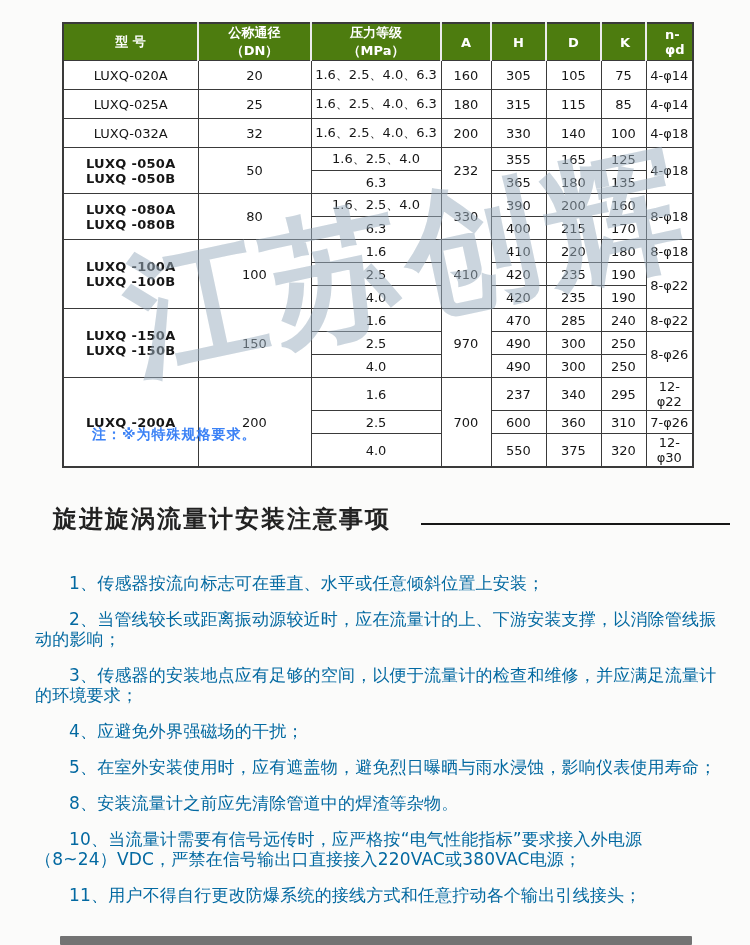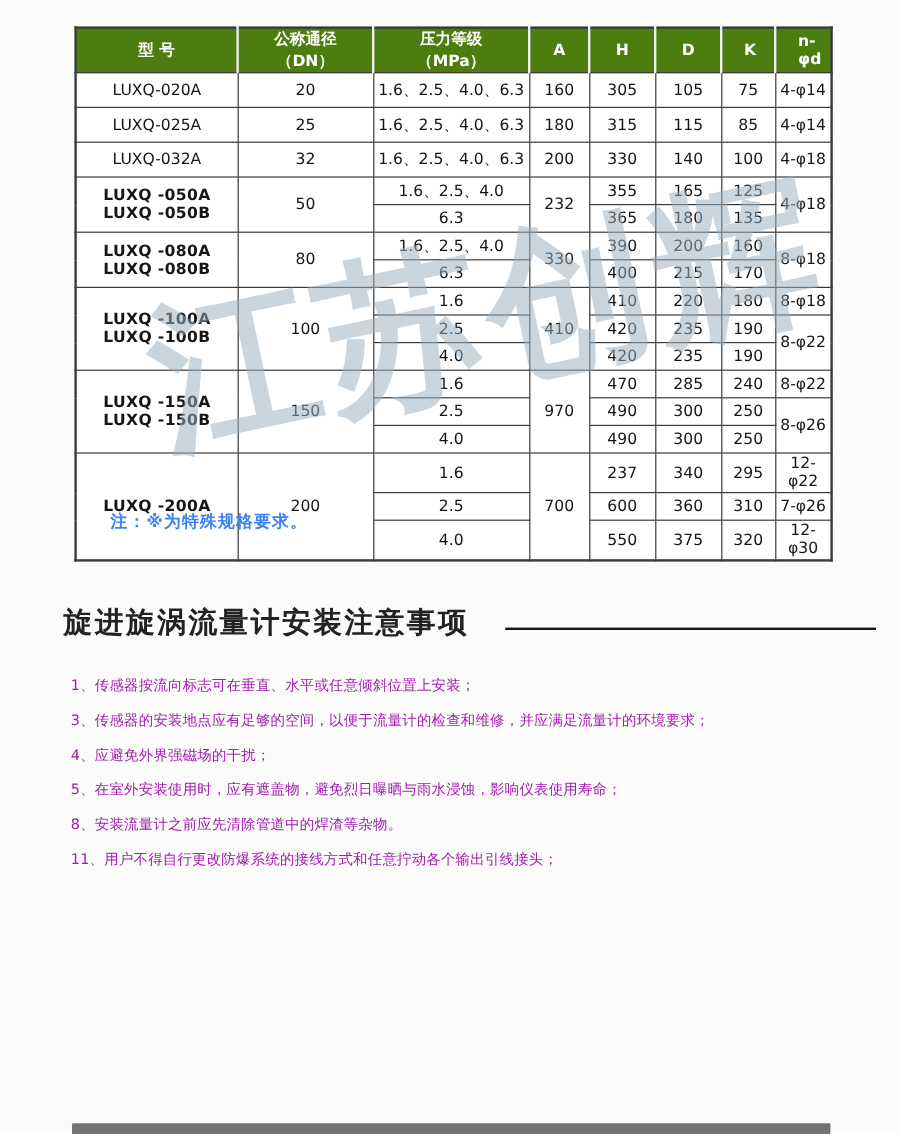--- a/index.html
+++ b/index.html
@@ -66,23 +66,23 @@
   .title-rule {
     position:absolute; left:421px; top:523px;
     width:309px; height:2px; background:#161616;
   }
 
   
   .notes-list {
     position:absolute; left:35px; top:557px; width:682px;
   }
   .notes-list p {
-    margin:4px 0 9px 0;
-    font-size:12px; line-height:20px;
-    color:#a21caf; font-weight:500;
+    margin:16px 0 9px 0;
+    font-size:17px; line-height:20px;
+    color:#0369a1; font-weight:500;
     text-indent:2em;
     letter-spacing:0.2px;
   }
 
   
   .bottom-bar {
     position:absolute; left:60px; bottom:0;
     width:632px; height:9px;
     background:#5a5a5a; opacity:0.85;
     border-radius:1px;
@@ -256,20 +256,22 @@
 
 <div class="watermark">江苏创辉</div>
 
 <div class="table-note">注：※为特殊规格要求。</div>
 
 <div class="section-title">旋进旋涡流量计安装注意事项</div>
 <div class="title-rule"></div>
 
 <div class="notes-list">
     <p>1、传感器按流向标志可在垂直、水平或任意倾斜位置上安装；</p>
+    <p>2、当管线较长或距离振动源较近时，应在流量计的上、下游安装支撑，以消除管线振动的影响；</p>
     <p>3、传感器的安装地点应有足够的空间，以便于流量计的检查和维修，并应满足流量计的环境要求；</p>
     <p>4、应避免外界强磁场的干扰；</p>
     <p>5、在室外安装使用时，应有遮盖物，避免烈日曝晒与雨水浸蚀，影响仪表使用寿命；</p>
     <p>8、安装流量计之前应先清除管道中的焊渣等杂物。</p>
+    <p>10、当流量计需要有信号远传时，应严格按“电气性能指标”要求接入外电源（8~24）VDC，严禁在信号输出口直接接入220VAC或380VAC电源；</p>
     <p>11、用户不得自行更改防爆系统的接线方式和任意拧动各个输出引线接头；</p>
   </div>
 
 <div class="bottom-bar"></div>
 
 </body></html>

